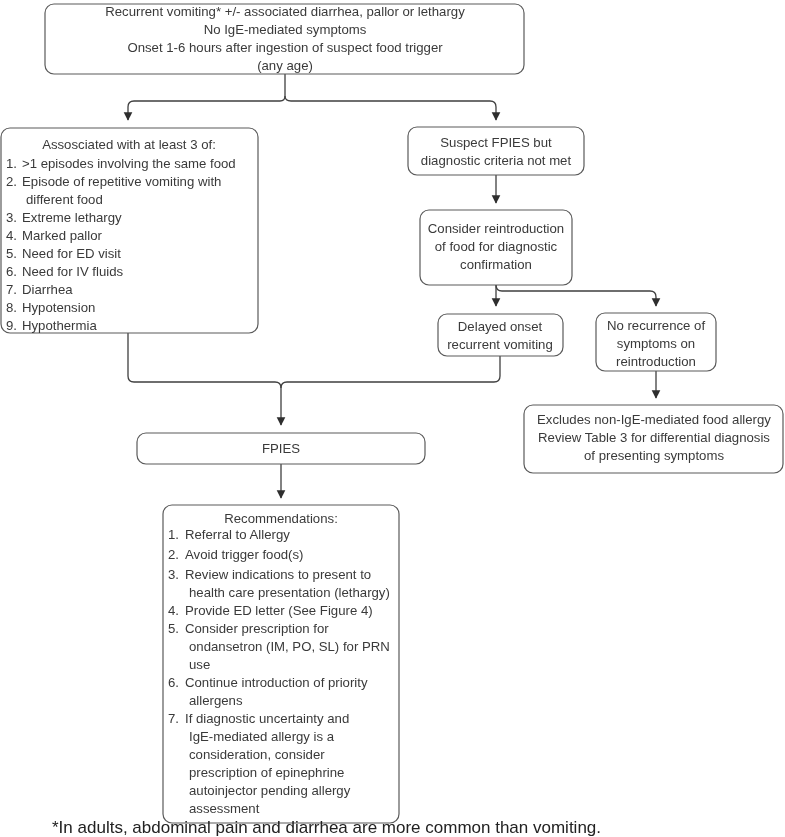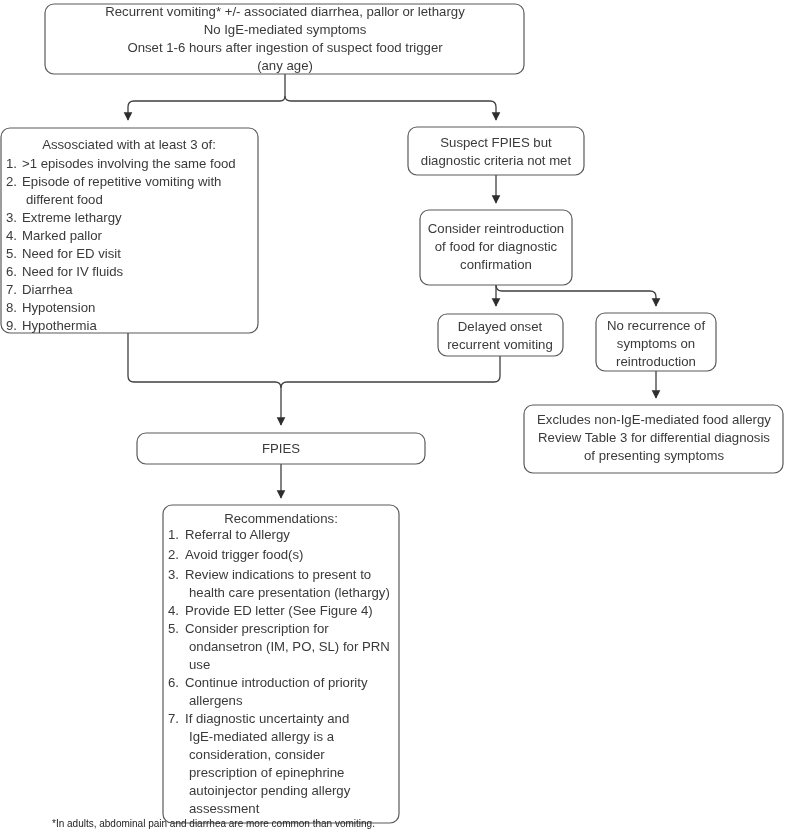--- a/index.html
+++ b/index.html
@@ -39,21 +39,21 @@
     font-family: "Liberation Sans", sans-serif;
     font-size: 13.2px;
     fill: #3a3a3a;
   }
   .node-text.center { text-anchor: middle; }
   .node-text.left { text-anchor: start; }
   .footnote {
     position: absolute;
     left: 52px;
     top: 818px;
-    font-size: 10px;
+    font-size: 17px;
     font-family: "Liberation Sans", sans-serif;
     color: #222222;
     white-space: nowrap;
   }
 </style>
 </head>
 <body>
 
 <svg id="flow" viewBox="0 0 785 837">
   <defs>

